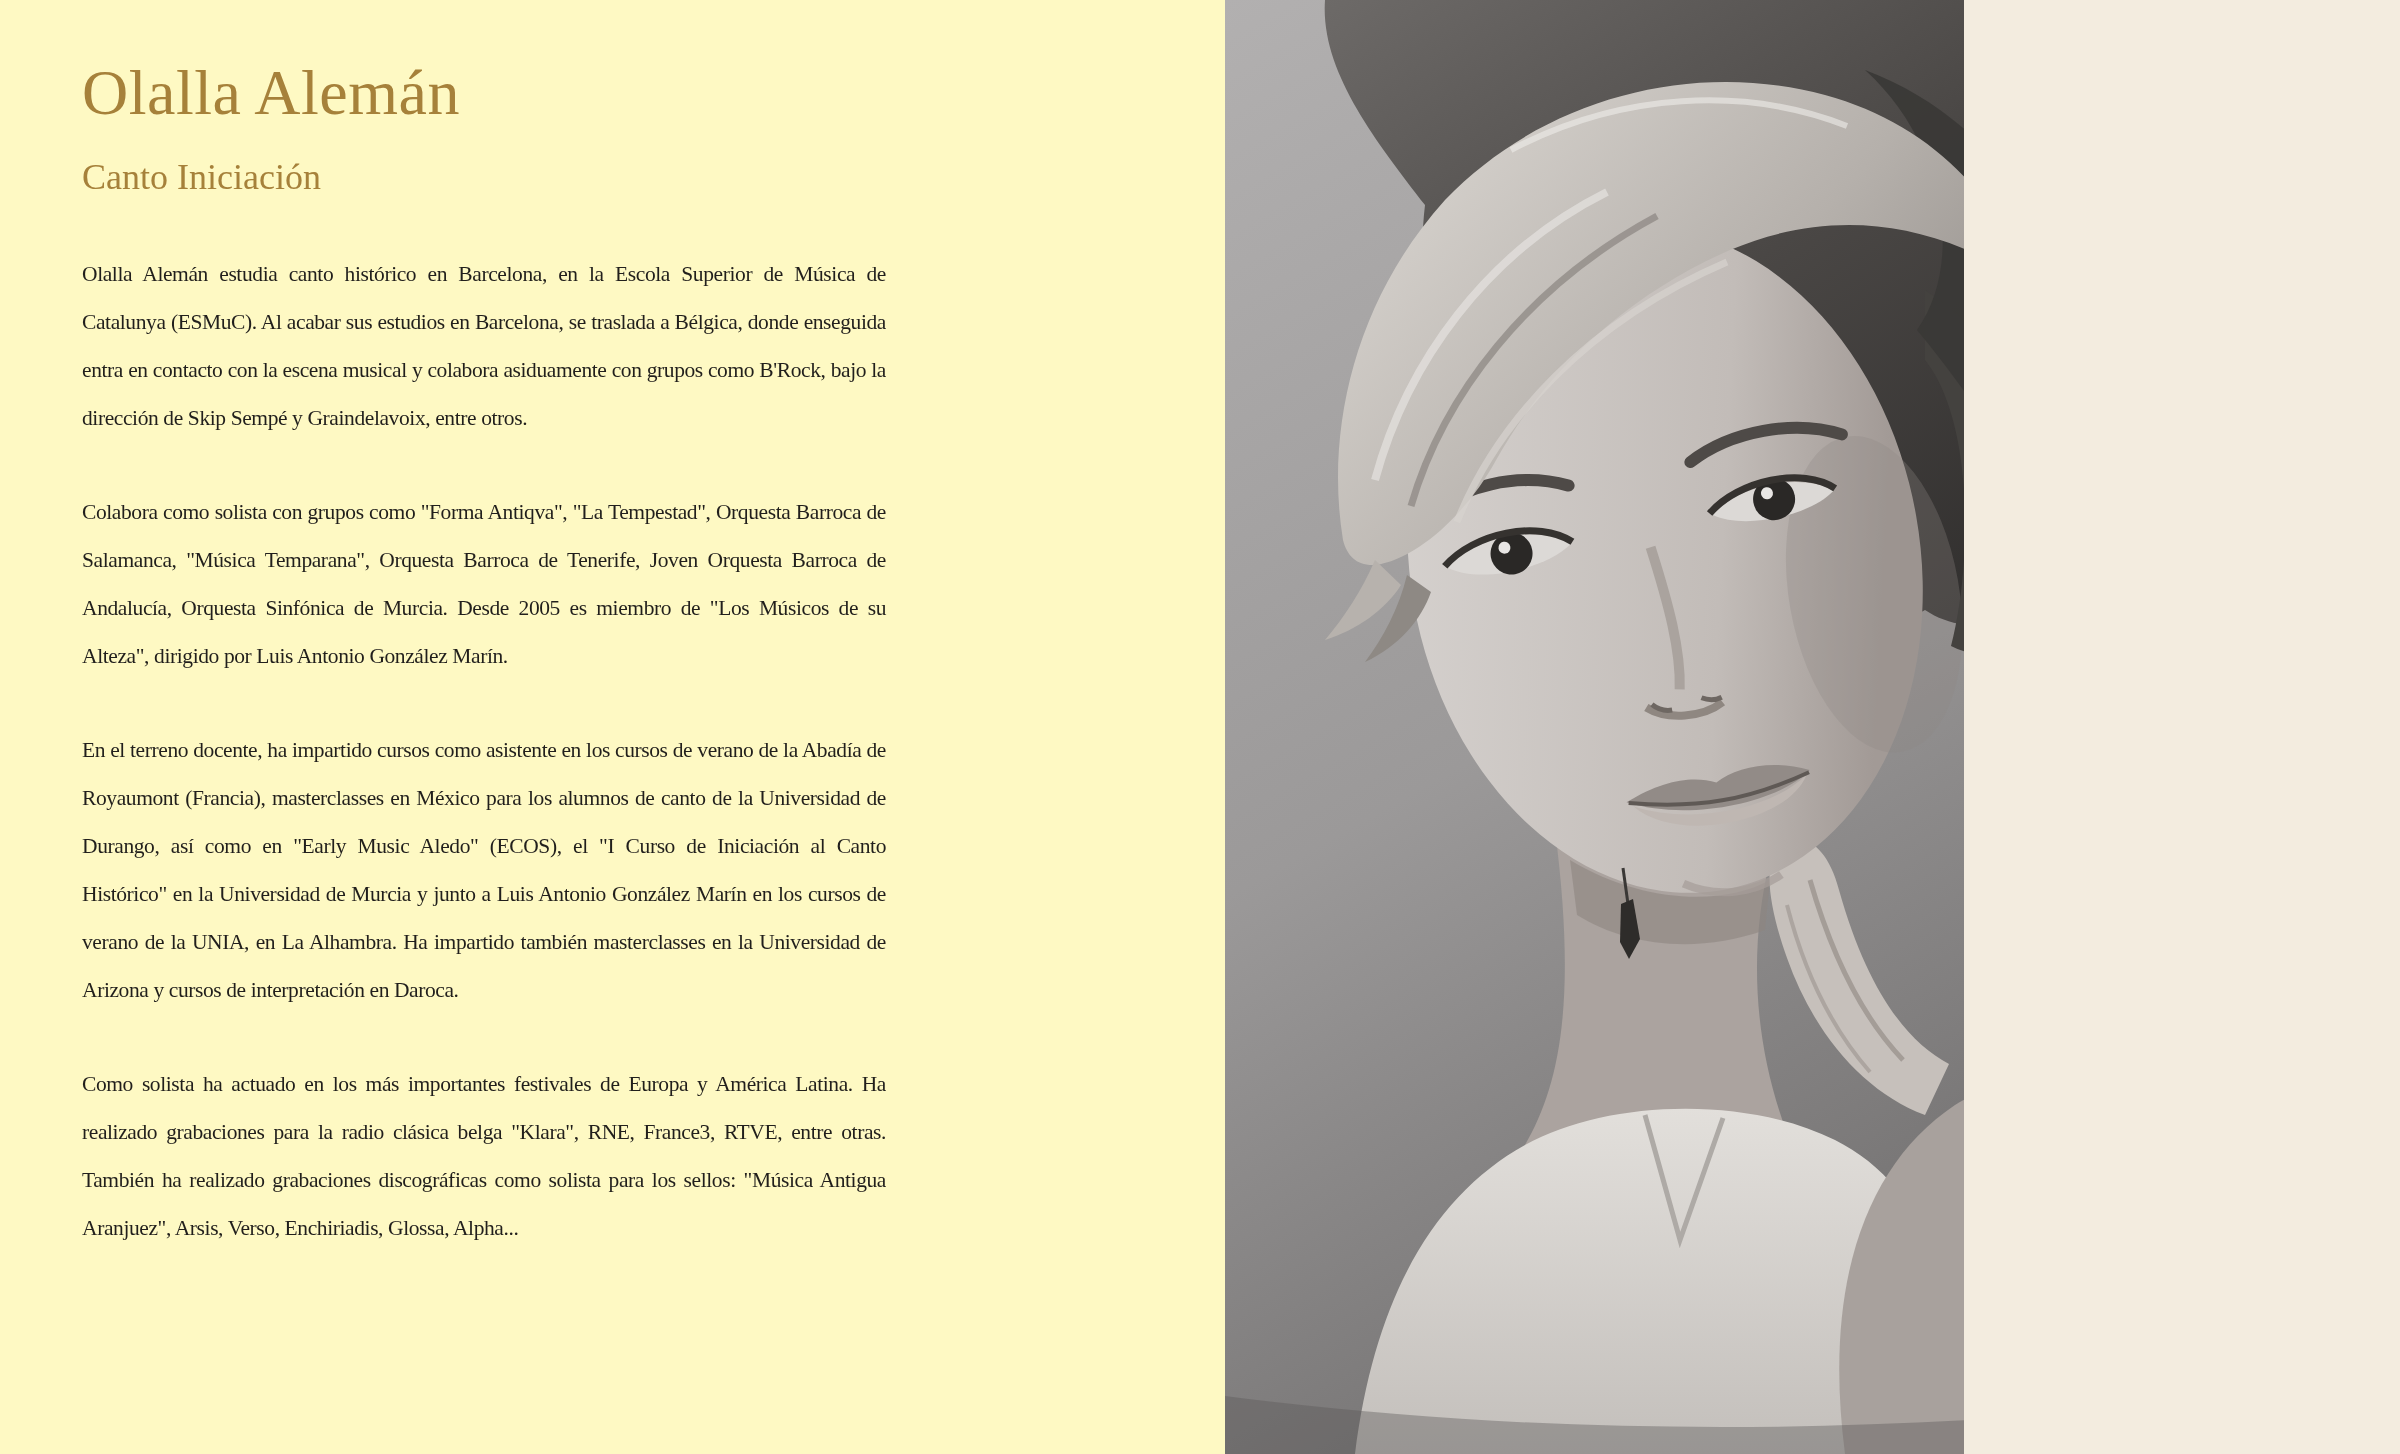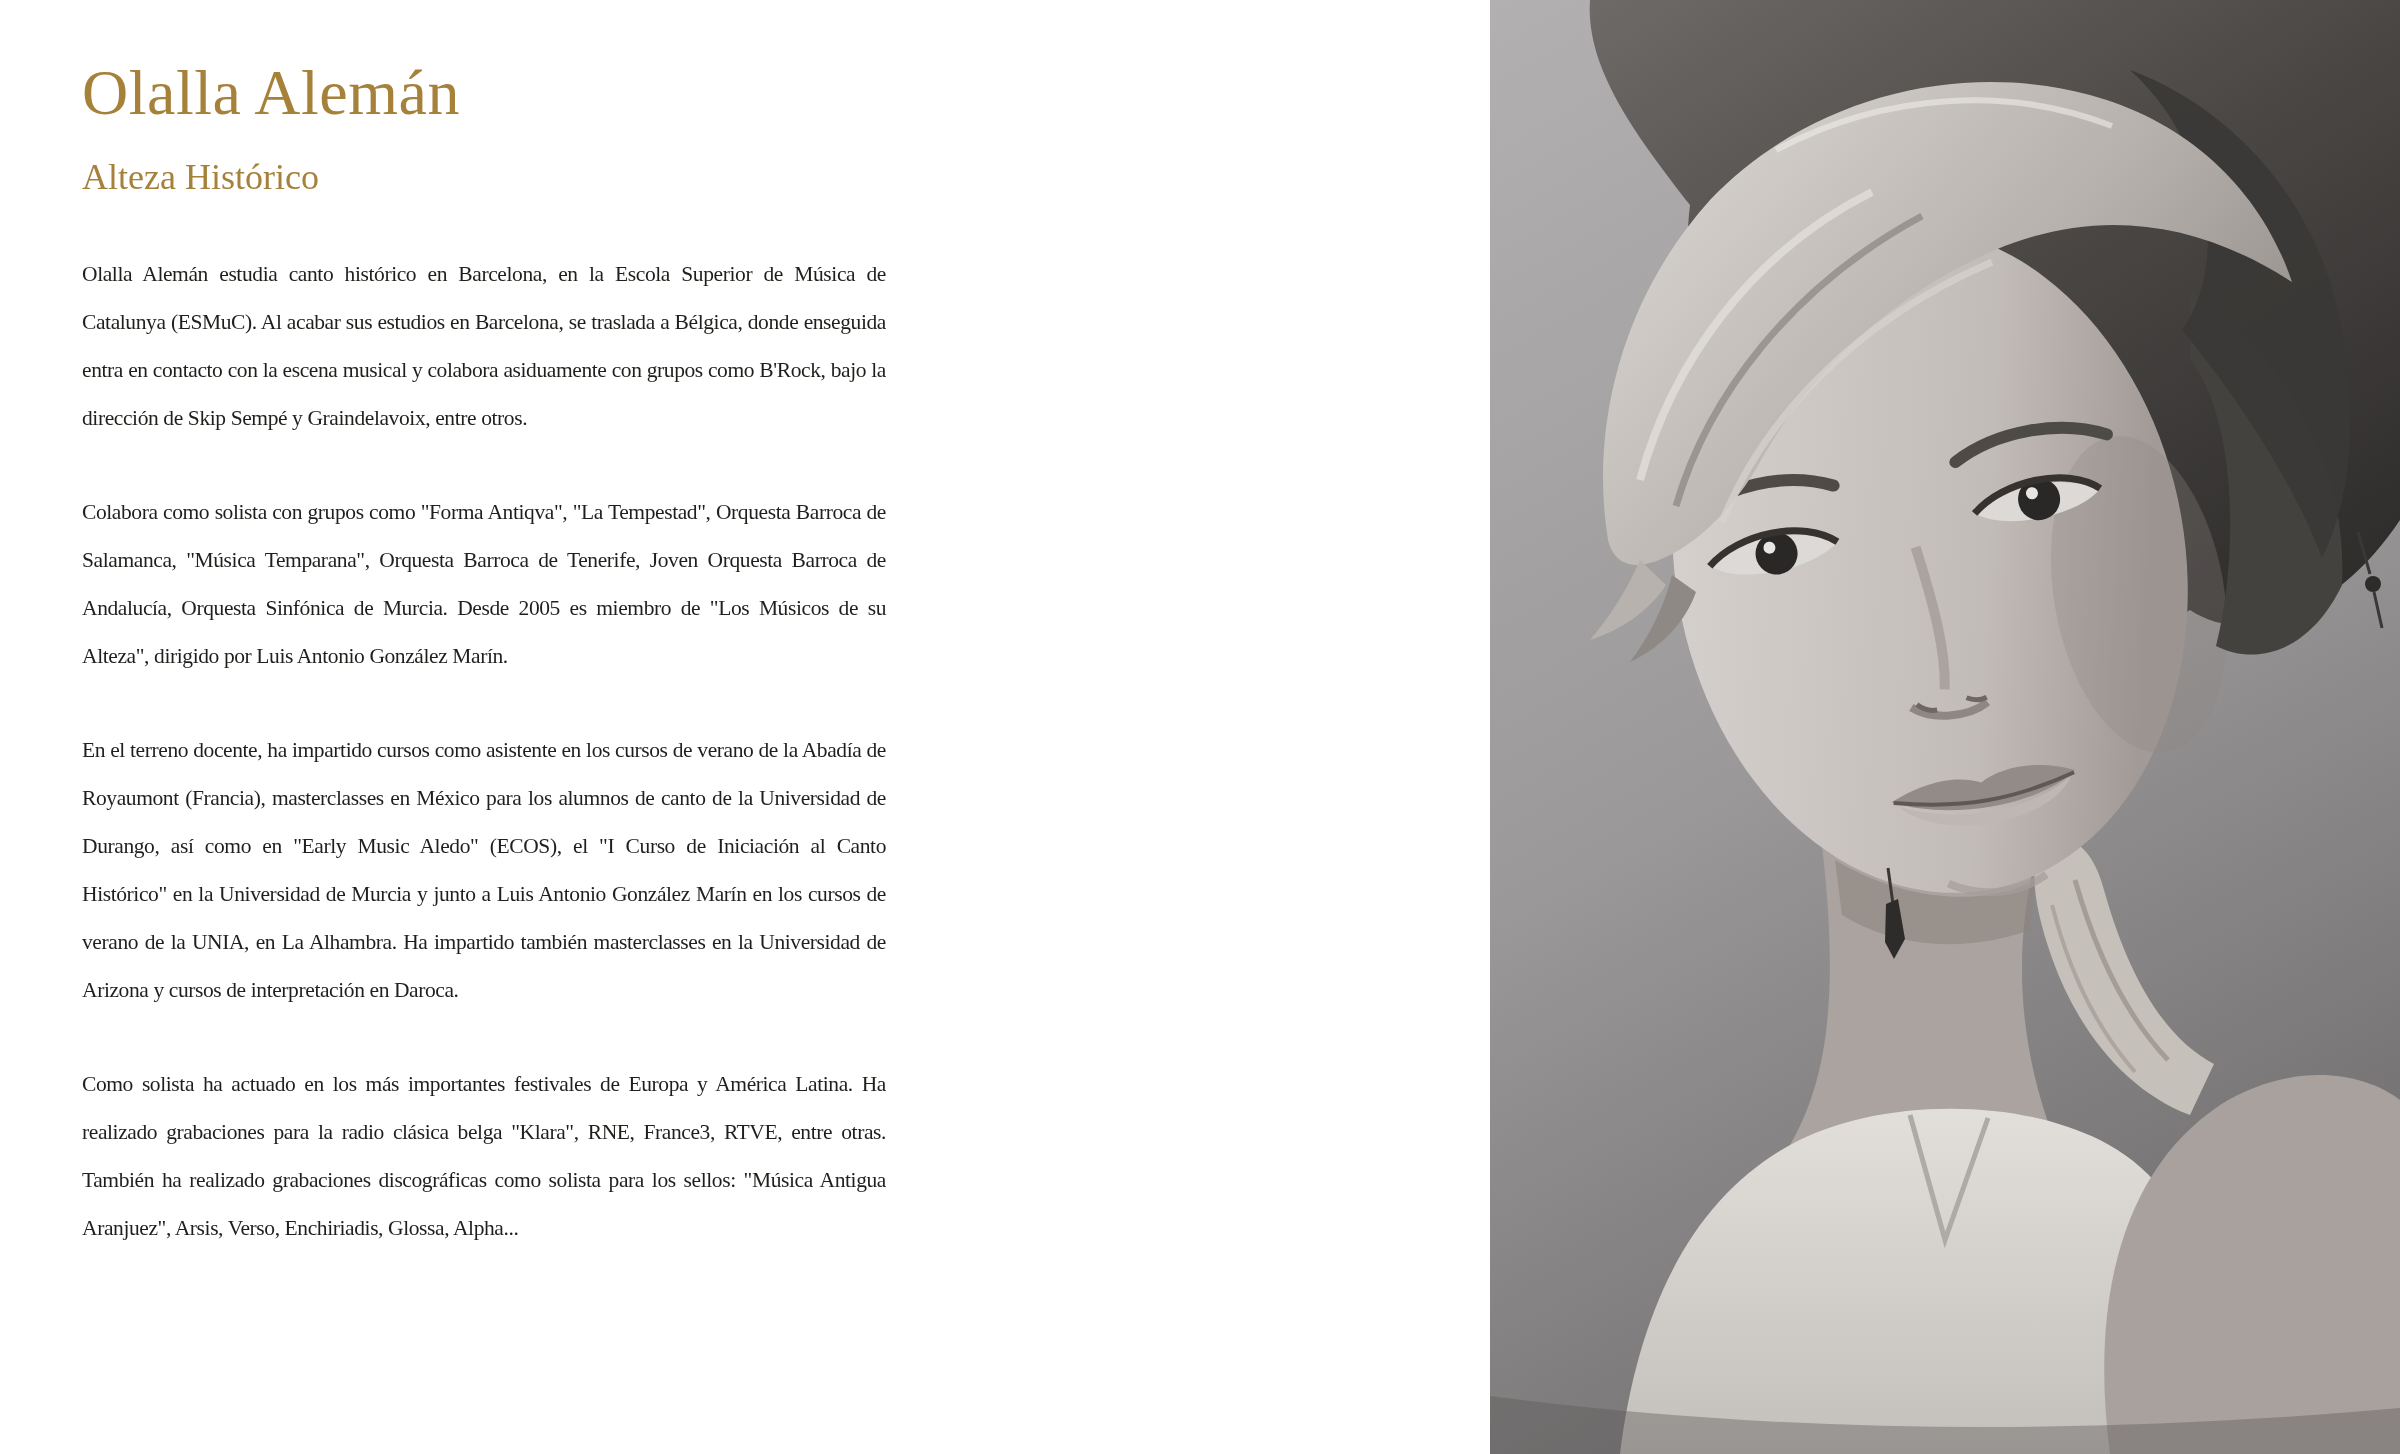--- a/index.html
+++ b/index.html
@@ -2,22 +2,22 @@
 <html><head>
 <meta charset="utf-8">
 <style>
   html, body { margin: 0; padding: 0; }
   body {
     width: 2400px; height: 1454px; overflow: hidden;
     font-family: "Liberation Serif", serif;
     background: #f3ecdf;
   }
   .page {
-    display: flex; width: 2400px; height: 1454px;
-    background: #ffffff;
+    display: flex; width: 1964px; height: 1454px;
+    background: #fef9c3;
   }
   .content {
     width: 1490px; box-sizing: border-box;
     padding: 58px 0 0 82px;
   }
   .text-col { width: 820px; }
   .title {
     margin: 0;
     font-size: 64px; font-weight: 500; line-height: 1.1;
     color: #a6813a; letter-spacing: 0.5px;
@@ -42,21 +42,21 @@
   .photo svg { display: block; }
 </style>
 </head>
 <body>
 
 <div class="page">
 
   <div class="content">
     <div class="text-col">
       <h1 class="title">Olalla Alemán</h1>
-      <h2 class="subtitle">Alteza Histórico</h2>
+      <h2 class="subtitle">Canto Iniciación</h2>
       <div class="bio">
         <p>Olalla Alemán estudia canto histórico en Barcelona, en la Escola Superior de Música de Catalunya (ESMuC). Al acabar sus estudios en Barcelona, se traslada a Bélgica, donde enseguida entra en contacto con la escena musical y colabora asiduamente con grupos como B'Rock, bajo la dirección de Skip Sempé y Graindelavoix, entre otros.</p>
         <p>Colabora como solista con grupos como "Forma Antiqva", "La Tempestad", Orquesta Barroca de Salamanca, "Música Temparana", Orquesta Barroca de Tenerife, Joven Orquesta Barroca de Andalucía, Orquesta Sinfónica de Murcia. Desde 2005 es miembro de "Los Músicos de su Alteza", dirigido por Luis Antonio González Marín.</p>
         <p>En el terreno docente, ha impartido cursos como asistente en los cursos de verano de la Abadía de Royaumont (Francia), masterclasses en México para los alumnos de canto de la Universidad de Durango, así como en "Early Music Aledo" (ECOS), el "I Curso de Iniciación al Canto Histórico" en la Universidad de Murcia y junto a Luis Antonio González Marín en los cursos de verano de la UNIA, en La Alhambra. Ha impartido también masterclasses en la Universidad de Arizona y cursos de interpretación en Daroca.</p>
         <p>Como solista ha actuado en los más importantes festivales de Europa y América Latina. Ha realizado grabaciones para la radio clásica belga "Klara", RNE, France3, RTVE, entre otras. También ha realizado grabaciones discográficas como solista para los sellos: "Música Antigua Aranjuez", Arsis, Verso, Enchiriadis, Glossa, Alpha...</p>
       </div>
     </div>
   </div>
 
   <div class="photo" title="Black and white studio portrait of a woman with short highlighted hair, head tilted, hand resting against her neck">

